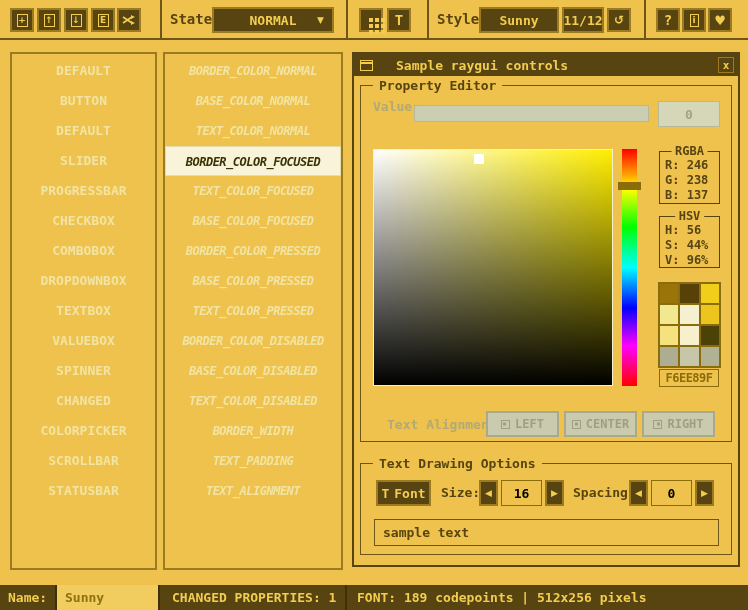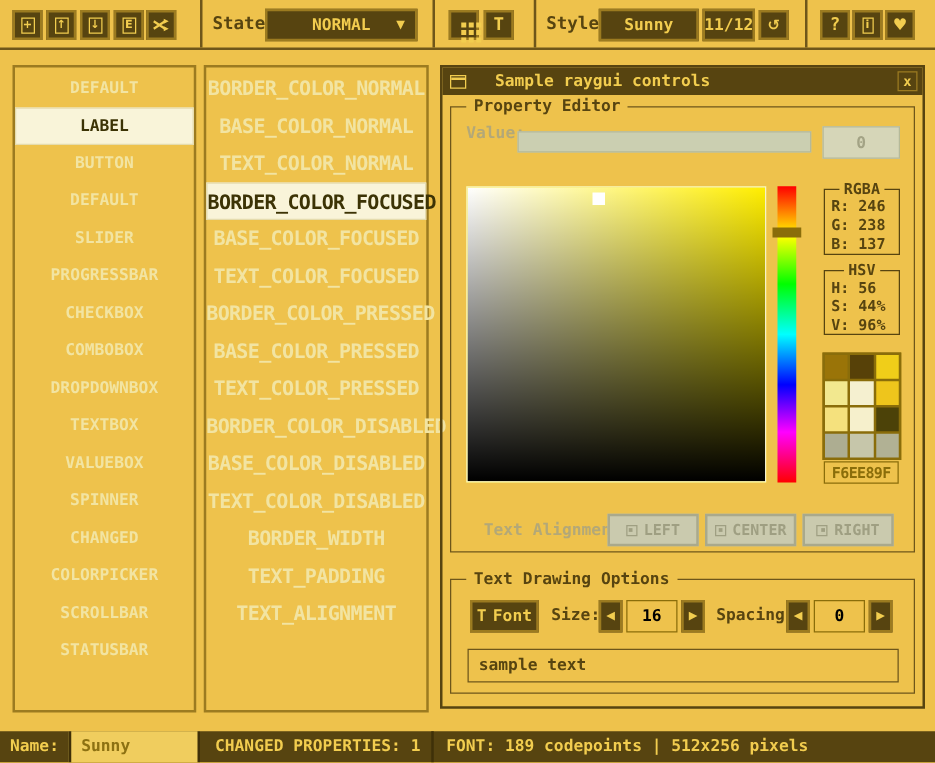--- a/index.html
+++ b/index.html
@@ -21,21 +21,21 @@
     font-size:9px; color:#f2cd4f; font-family:"DejaVu Sans", sans-serif; }
   .glyph { font-family:"DejaVu Sans", sans-serif; }
   .grid-glyph { width:4px; height:4px; background:#f2cd4f; margin:-8px 0 0 -8px;
     box-shadow:6px 0 #f2cd4f,12px 0 #f2cd4f,0 6px #f2cd4f,6px 6px #f2cd4f,12px 6px #f2cd4f,0 12px #f2cd4f,6px 12px #f2cd4f,12px 12px #f2cd4f; }
 
   
   .list { position:absolute; top:52px; height:518px; border:2px solid #9c7b20; padding-top:2px; }
   #controls-list { left:10px; width:147px; }
   #properties-list { left:163px; width:180px; }
   .list-item { height:30px; line-height:30px; text-align:center; color:#f2e4a2; font-size:13px; cursor:pointer; }
-  #properties-list .list-item { font-size:16px; letter-spacing:-0.5px; }
+  #properties-list .list-item { font-size:12px; letter-spacing:-0.5px;font-style:italic; }
   .list-item.selected { background:#f9f4d9; color:#3c3305; border:1px solid #e5dcae; }
 
   
   #sample-window { position:absolute; left:352px; top:52px; width:388px; height:515px; border:2px solid #574410; }
   .titlebar { height:22px; background:#574410; color:#f2cd4f; display:flex; align-items:center;
     padding:0 6px; gap:23px; font-size:13px; position:relative; }
   .win-icon { width:13px; height:11px; border:1px solid #f2cd4f; position:relative; }
   .win-icon::before { content:""; position:absolute; left:0; right:0; top:1px; height:2px; background:#f2cd4f; }
   .close-btn { position:absolute; right:4px; top:3px; width:16px; height:16px; border:1px solid #9c7b20;
     color:#f2cd4f; display:flex; align-items:center; justify-content:center; font-size:11px; cursor:pointer; }
@@ -162,43 +162,42 @@
           <span class="pg-glyph">i</span>
         </span>
     </div>
     <div class="icon-btn" style="left:708px;font-size:13px">
       <span class="glyph">♥</span>
     </div>
   </div>
 
   <div class="list" id="controls-list">
       <div class="list-item">DEFAULT</div>
-      <div class="list-item selected">LABEL</div>
       <div class="list-item">BUTTON</div>
       <div class="list-item">DEFAULT</div>
       <div class="list-item">SLIDER</div>
       <div class="list-item">PROGRESSBAR</div>
       <div class="list-item">CHECKBOX</div>
       <div class="list-item">COMBOBOX</div>
       <div class="list-item">DROPDOWNBOX</div>
       <div class="list-item">TEXTBOX</div>
       <div class="list-item">VALUEBOX</div>
       <div class="list-item">SPINNER</div>
       <div class="list-item">CHANGED</div>
       <div class="list-item">COLORPICKER</div>
       <div class="list-item">SCROLLBAR</div>
       <div class="list-item">STATUSBAR</div>
     </div>
   <div class="list" id="properties-list">
       <div class="list-item">BORDER_COLOR_NORMAL</div>
       <div class="list-item">BASE_COLOR_NORMAL</div>
       <div class="list-item">TEXT_COLOR_NORMAL</div>
       <div class="list-item selected">BORDER_COLOR_FOCUSED</div>
+      <div class="list-item">TEXT_COLOR_FOCUSED</div>
       <div class="list-item">BASE_COLOR_FOCUSED</div>
-      <div class="list-item">TEXT_COLOR_FOCUSED</div>
       <div class="list-item">BORDER_COLOR_PRESSED</div>
       <div class="list-item">BASE_COLOR_PRESSED</div>
       <div class="list-item">TEXT_COLOR_PRESSED</div>
       <div class="list-item">BORDER_COLOR_DISABLED</div>
       <div class="list-item">BASE_COLOR_DISABLED</div>
       <div class="list-item">TEXT_COLOR_DISABLED</div>
       <div class="list-item">BORDER_WIDTH</div>
       <div class="list-item">TEXT_PADDING</div>
       <div class="list-item">TEXT_ALIGNMENT</div>
     </div>

